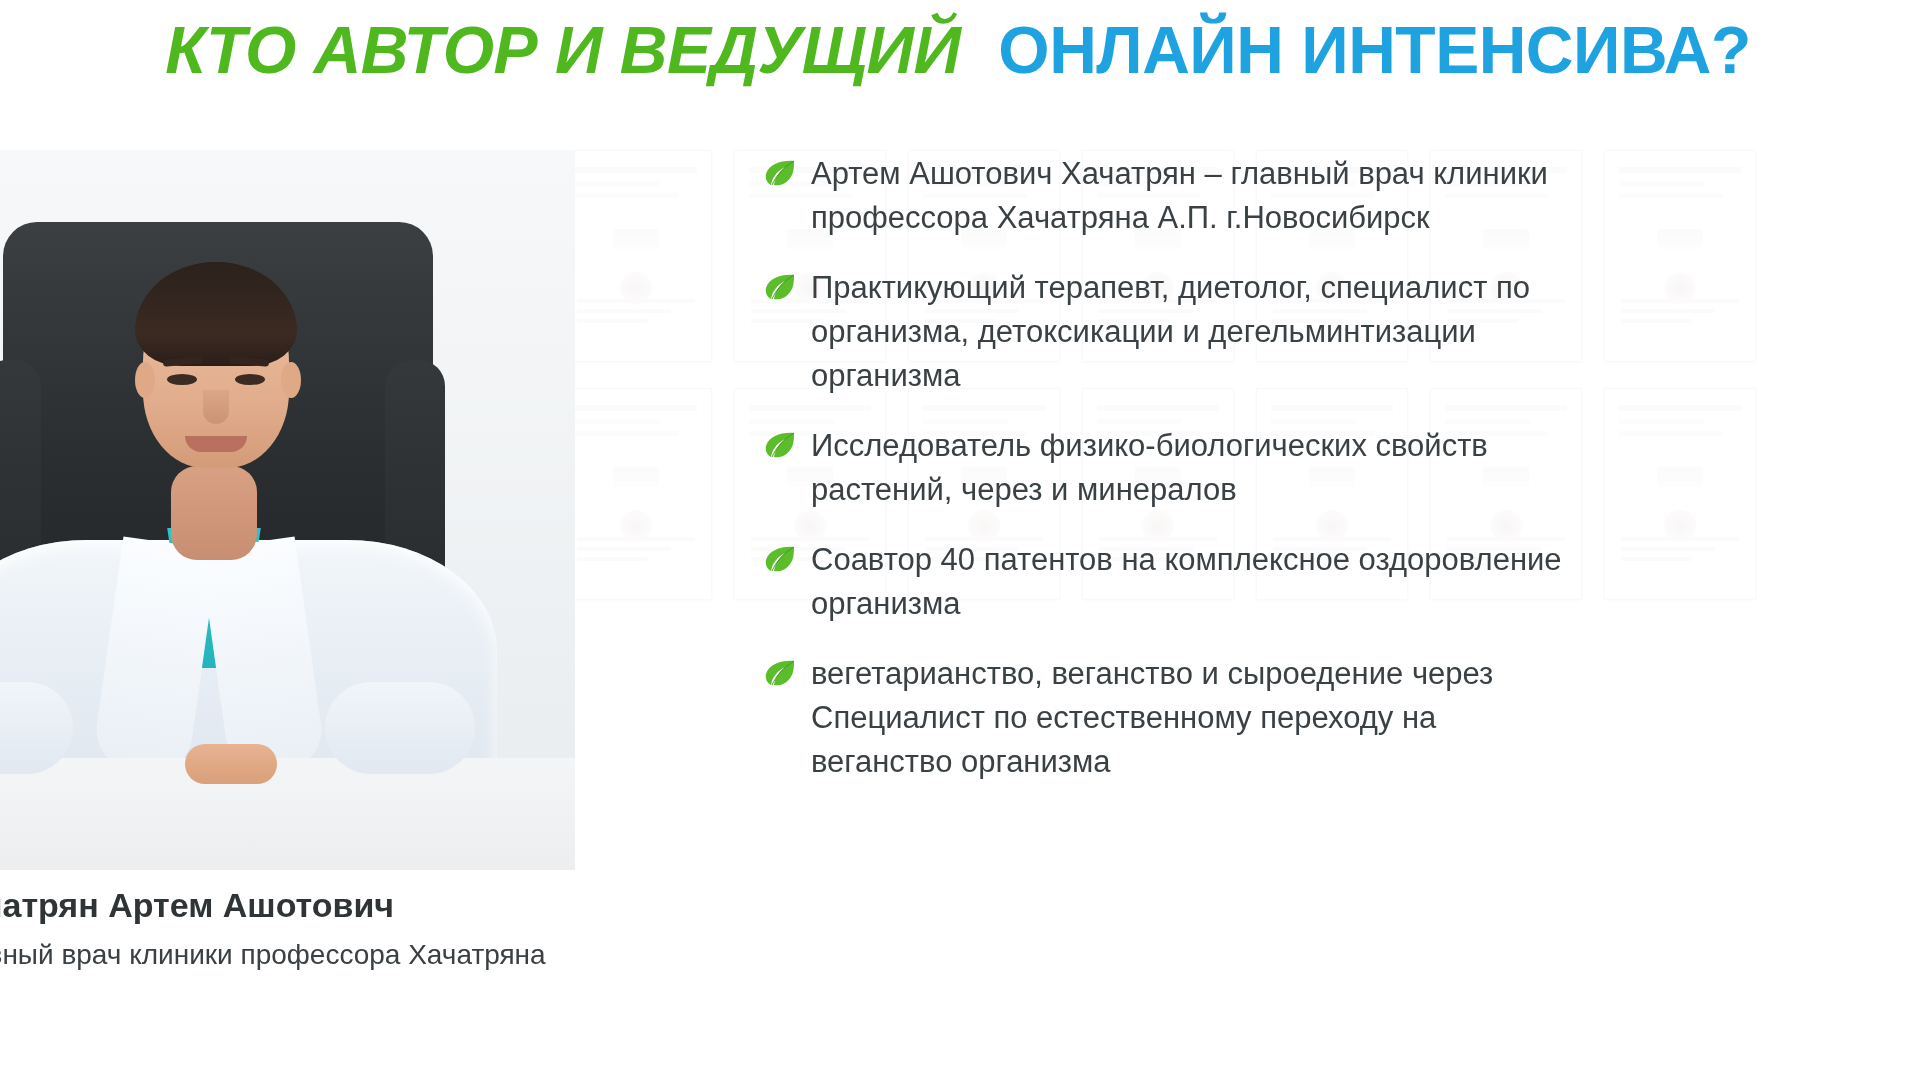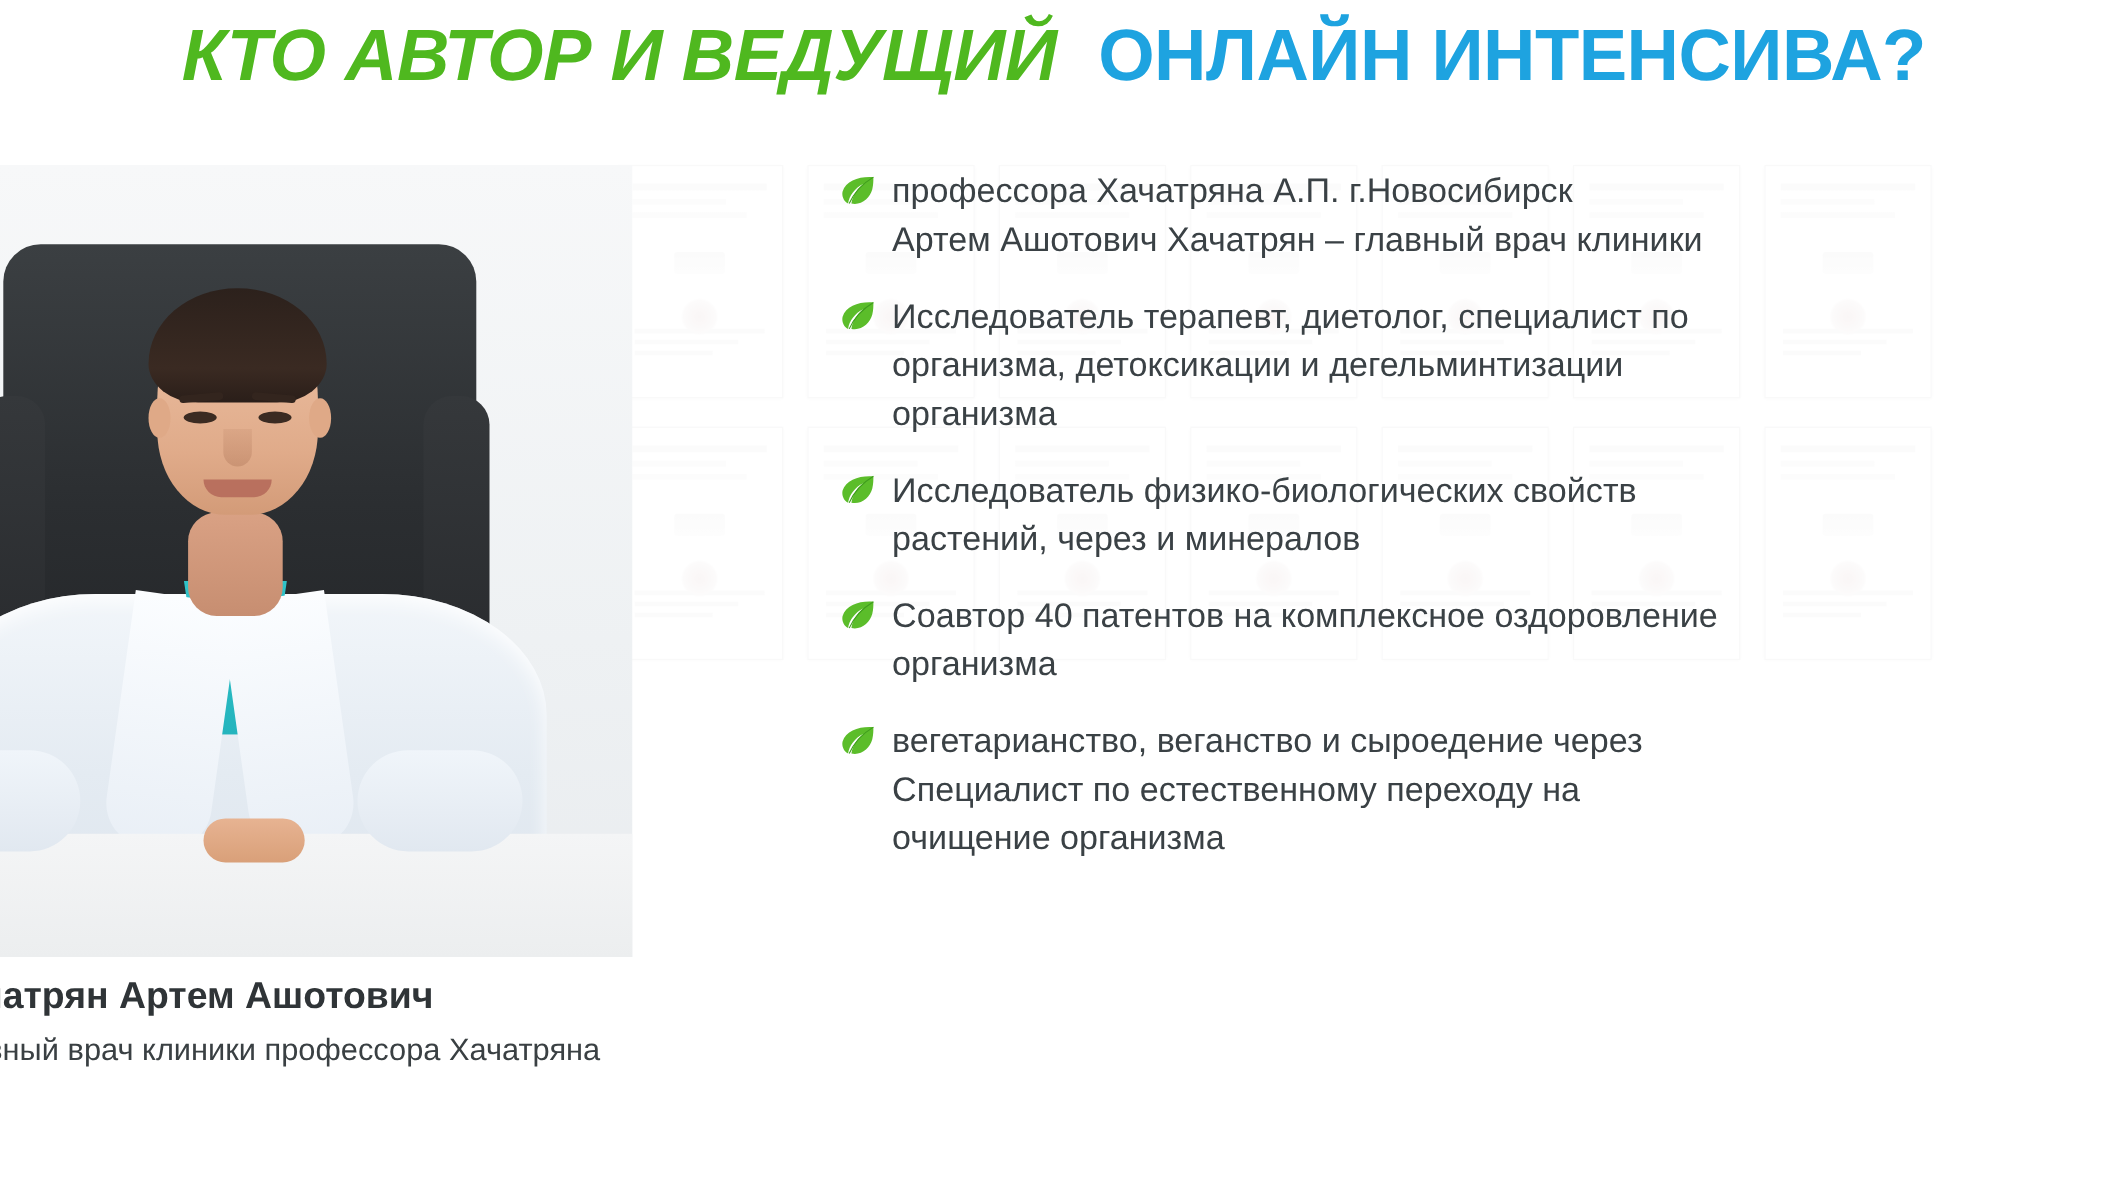--- a/index.html
+++ b/index.html
@@ -360,34 +360,34 @@
 <ul id="bullets">
 
   <li class="bullet">
     <span class="leaf">
       <svg viewBox="0 0 30 26">
           <path d="M29 1C17 0 4 4 1 14c-1 4 1 9 5 11 1-7 6-14 14-18-6 5-10 11-11 18 9 2 17-5 19-13 1-4 1-8 1-11z" fill="#5bbd2a"></path>
           <path d="M29 1C19 7 11 16 7 25" stroke="#3f9c1e" stroke-width="1" fill="none"></path>
         </svg>
     </span>
     <span class="bullet-text">
+      <span class="ln">Артем Ашотович Хачатрян – главный врач клиники</span>
       <span class="ln">профессора Хачатряна А.П. г.Новосибирск</span>
-      <span class="ln">Артем Ашотович Хачатрян – главный врач клиники</span>
     </span>
   </li>
 
   <li class="bullet">
     <span class="leaf">
       <svg viewBox="0 0 30 26">
           <path d="M29 1C17 0 4 4 1 14c-1 4 1 9 5 11 1-7 6-14 14-18-6 5-10 11-11 18 9 2 17-5 19-13 1-4 1-8 1-11z" fill="#5bbd2a"></path>
           <path d="M29 1C19 7 11 16 7 25" stroke="#3f9c1e" stroke-width="1" fill="none"></path>
         </svg>
     </span>
     <span class="bullet-text">
-      <span class="ln">Исследователь терапевт, диетолог, специалист по</span>
+      <span class="ln">Практикующий терапевт, диетолог, специалист по</span>
       <span class="ln">организма, детоксикации и дегельминтизации</span>
       <span class="ln">организма</span>
     </span>
   </li>
 
   <li class="bullet">
     <span class="leaf">
       <svg viewBox="0 0 30 26">
           <path d="M29 1C17 0 4 4 1 14c-1 4 1 9 5 11 1-7 6-14 14-18-6 5-10 11-11 18 9 2 17-5 19-13 1-4 1-8 1-11z" fill="#5bbd2a"></path>
           <path d="M29 1C19 7 11 16 7 25" stroke="#3f9c1e" stroke-width="1" fill="none"></path>
@@ -415,17 +415,17 @@
   <li class="bullet">
     <span class="leaf">
       <svg viewBox="0 0 30 26">
           <path d="M29 1C17 0 4 4 1 14c-1 4 1 9 5 11 1-7 6-14 14-18-6 5-10 11-11 18 9 2 17-5 19-13 1-4 1-8 1-11z" fill="#5bbd2a"></path>
           <path d="M29 1C19 7 11 16 7 25" stroke="#3f9c1e" stroke-width="1" fill="none"></path>
         </svg>
     </span>
     <span class="bullet-text">
       <span class="ln">вегетарианство, веганство и сыроедение через</span>
       <span class="ln">Специалист по естественному переходу на</span>
-      <span class="ln">очищение организма</span>
+      <span class="ln">веганство организма</span>
     </span>
   </li>
 
 </ul>
 
 </body></html>

